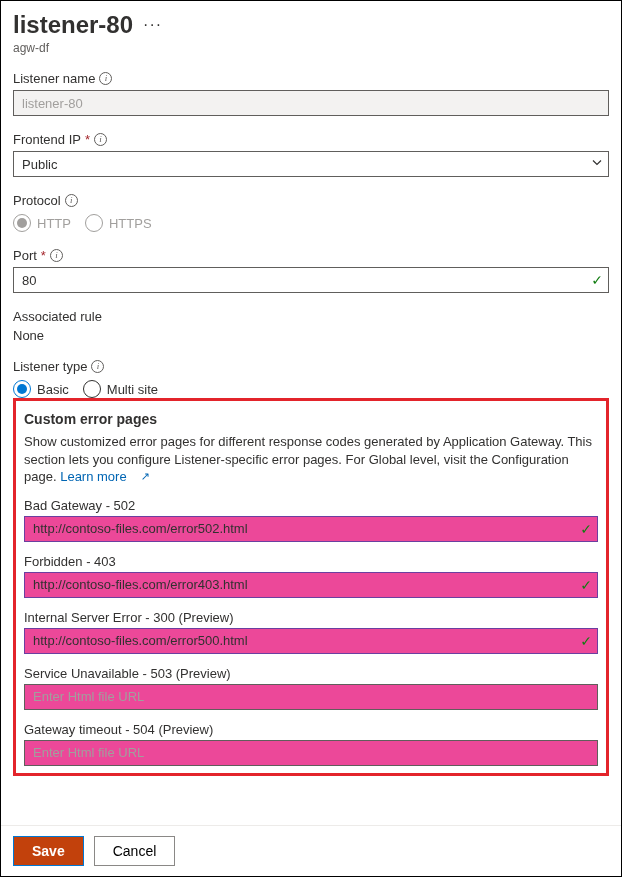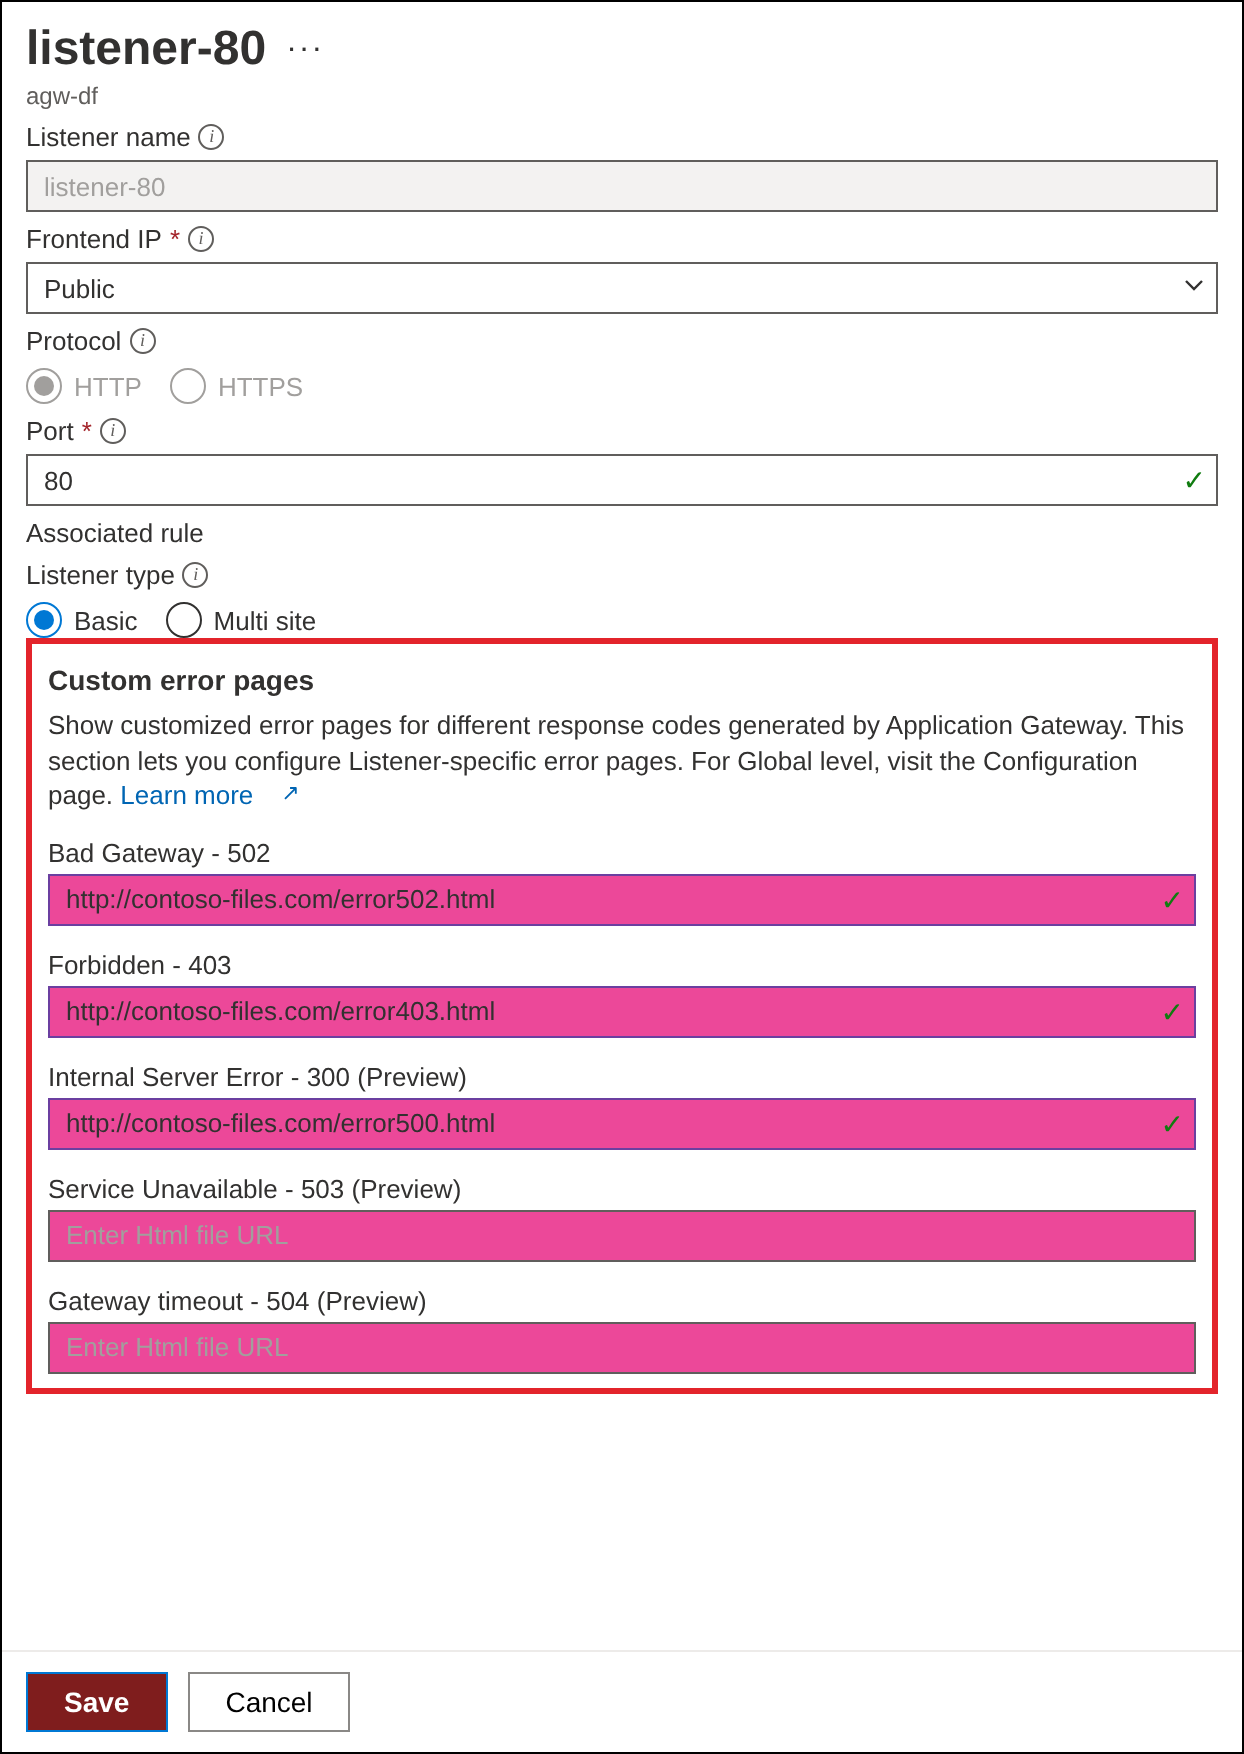--- a/index.html
+++ b/index.html
@@ -13,21 +13,21 @@
     border: 1px solid #000;
     position: relative;
     overflow: hidden;
     background: #fff;
   }
   .content { padding: 10px 12px 0 12px; }
   .header-row { display: flex; align-items: center; gap: 10px; }
   .page-title { font-size: 24px; font-weight: 600; margin: 0; }
   .more-dots { font-size: 16px; letter-spacing: 1px; color: #323130; cursor: pointer; }
   .subtitle { font-size: 12px; color: #605e5c; margin-top: 2px; }
-  .field-block { margin-top: 6px; }
+  .field-block { margin-top: 16px; }
   .field-label { font-size: 13px; color: #323130; display: flex; align-items: center; gap: 4px; margin-bottom: 4px; }
   .required { color: #a4262c; }
   .info-icon {
     display: inline-flex; align-items: center; justify-content: center;
     width: 13px; height: 13px; border: 1px solid #605e5c; border-radius: 50%;
     font-size: 9px; color: #605e5c; line-height: 1; font-style: italic; font-family: Georgia, serif;
   }
   .text-input, .select-input {
     width: 100%; height: 26px; padding: 2px 8px; font-size: 13px;
     border: 1px solid #605e5c; background: #fff; color: #323130;
@@ -74,21 +74,21 @@
   .err-input::placeholder { color: #a19f9d; }
   .footer {
     position: absolute; left: 0; right: 0; bottom: 0;
     border-top: 1px solid #edebe9; padding: 10px 12px; background: #fff;
     display: flex; gap: 10px;
   }
   .btn {
     height: 30px; padding: 0 18px; font-size: 14px; border: 1px solid #8a8886;
     background: #fff; cursor: pointer;
   }
-  .btn-primary { background: #7f1d1d; border-color: #0078d4; color: #fff; font-weight: 600; }
+  .btn-primary { background: #c2410c; border-color: #0078d4; color: #fff; font-weight: 600; }
 </style>
 </head>
 <body>
 
 <div class="content">
 
   <div class="header-row">
     <h1 class="page-title">listener-80</h1>
     <span class="more-dots">···</span>
   </div>
@@ -146,20 +146,21 @@
     <div class="port-wrap">
       <input class="text-input" value="80" style="">
       <span class="valid-check">✓</span>
     </div>
   </div>
 
   <div class="field-block">
     <div class="field-label">
       <span>Associated rule</span>
     </div>
+    <div class="static-value">None</div>
   </div>
 
   <div class="field-block">
     <div class="field-label">
       <span>Listener type</span>
       <span class="info-icon">i</span>
     </div>
     <div class="radio-row">
       <div class="radio-opt">
         <span class="radio-outer selected">

